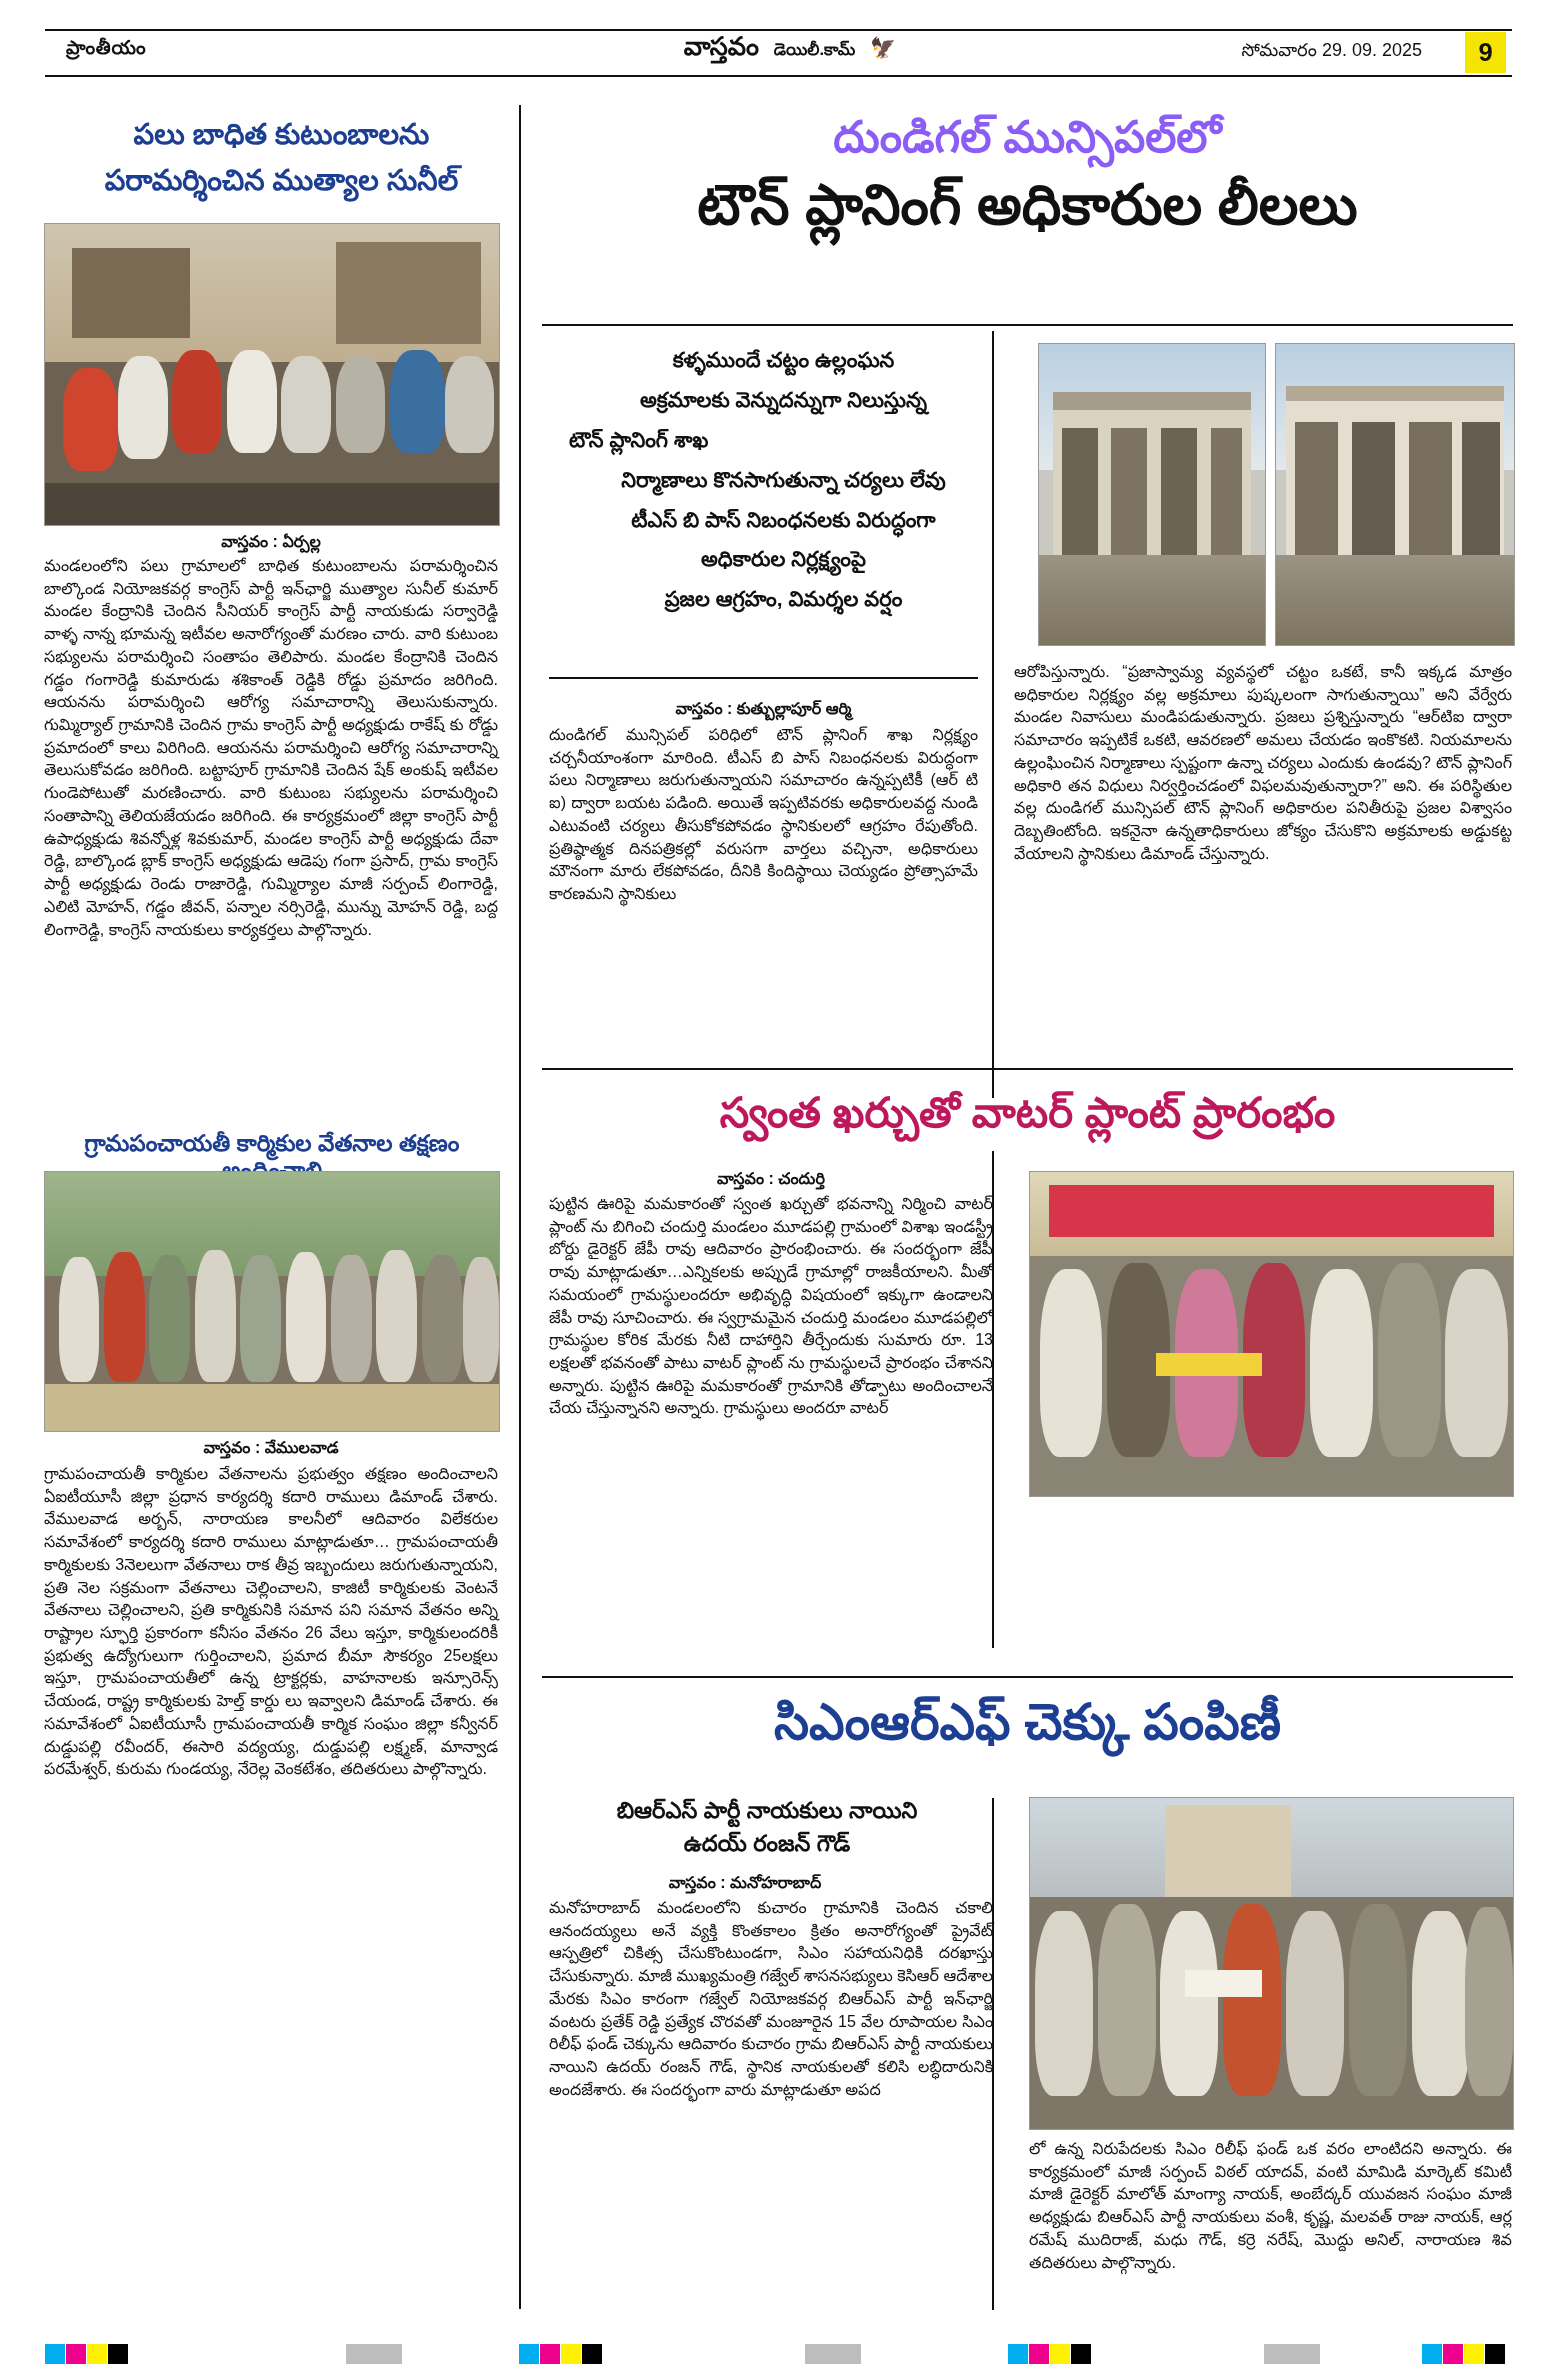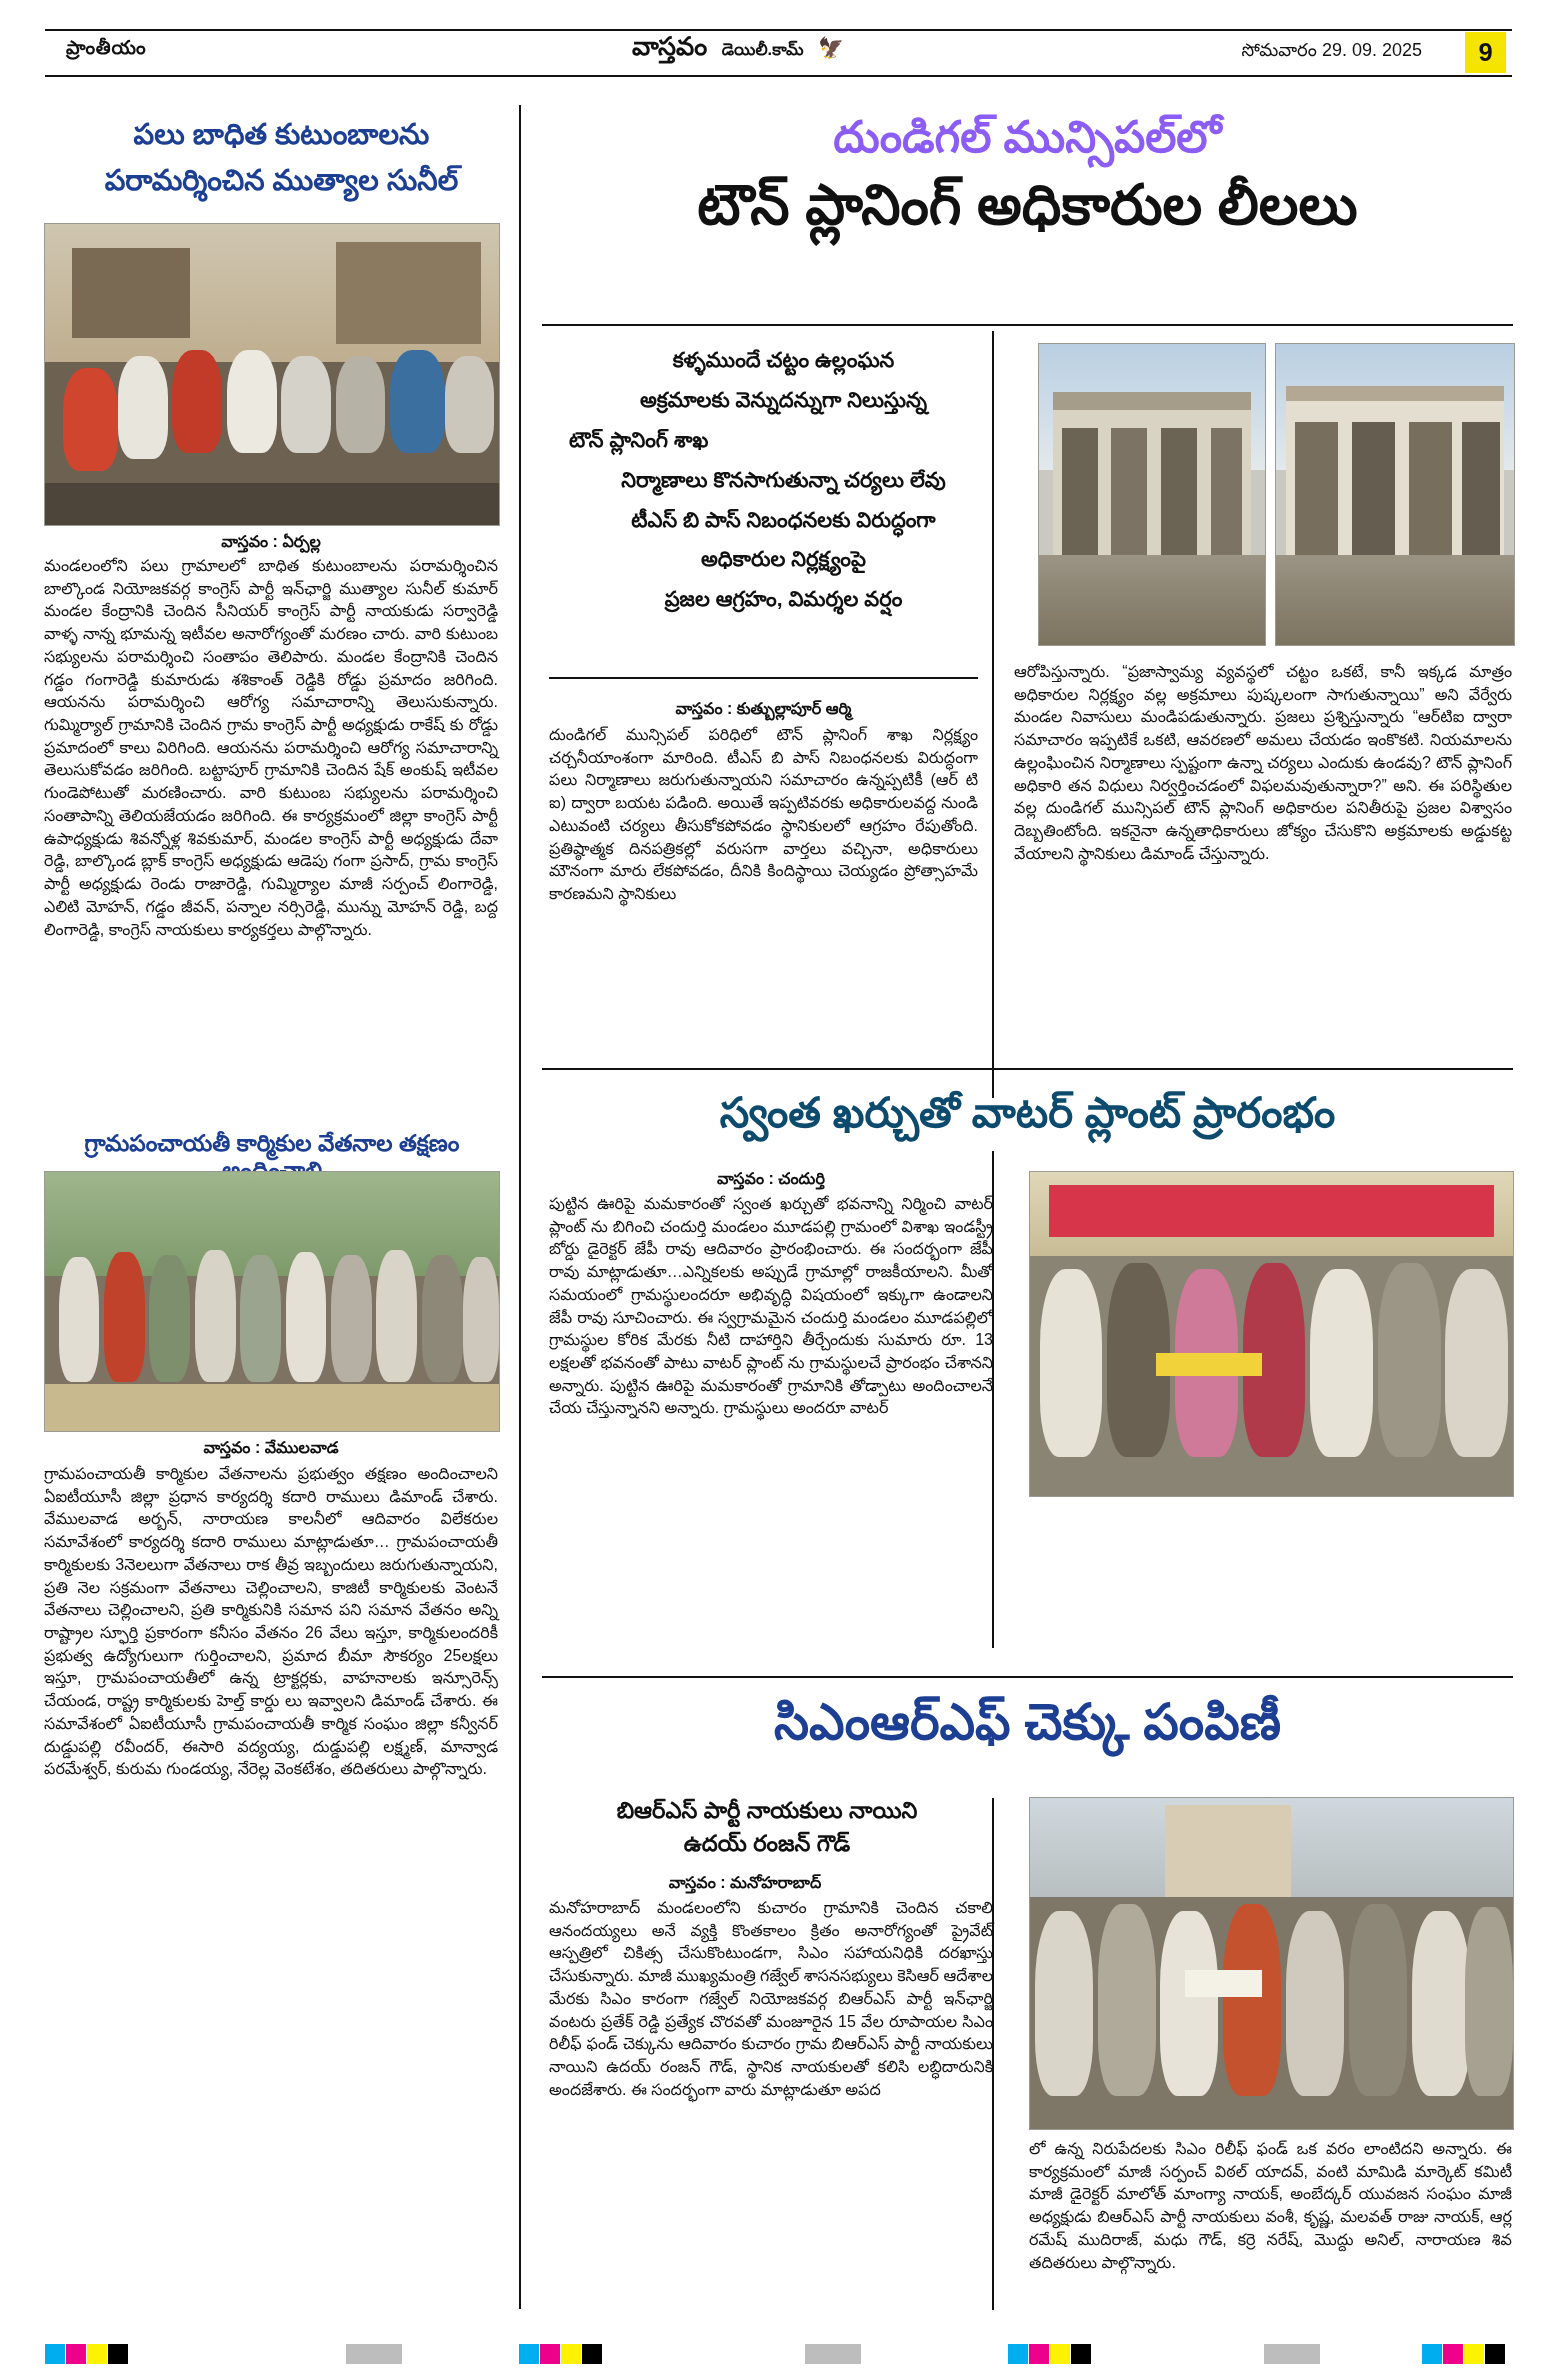--- a/index.html
+++ b/index.html
@@ -49,20 +49,21 @@
     left: 21px; top: 7.5px;
     font-size: 19px;
     font-weight: bold;
     letter-spacing: 0.8px;
     color: #111;
   }
   .paper-logo {
     position: absolute;
     left: 587px; top: 3px;
     width: 316px;
+    text-align: center;
     font-size: 25.6px;
     font-weight: bold;
     color: #111;
     white-space: nowrap;
   }
   .paper-logo .bird {
     font-size: 21px;
     margin-left: 7.5px;
   }
   .date-line {
@@ -102,21 +103,21 @@
     position: absolute;
     font-weight: bold;
     color: #111;
     line-height: 1.18;
     text-align: center;
   }
   .hl-red {
     color: #8b5cf6;
   }
   .hl-pink {
-    color: #0c4a6e;
+    color: #be185d;
   }
   .hl-blue {
     color: #1c3f94;
   }
 
   
   .body-text {
     position: absolute;
     font-size: 16px;
     line-height: 1.42;

